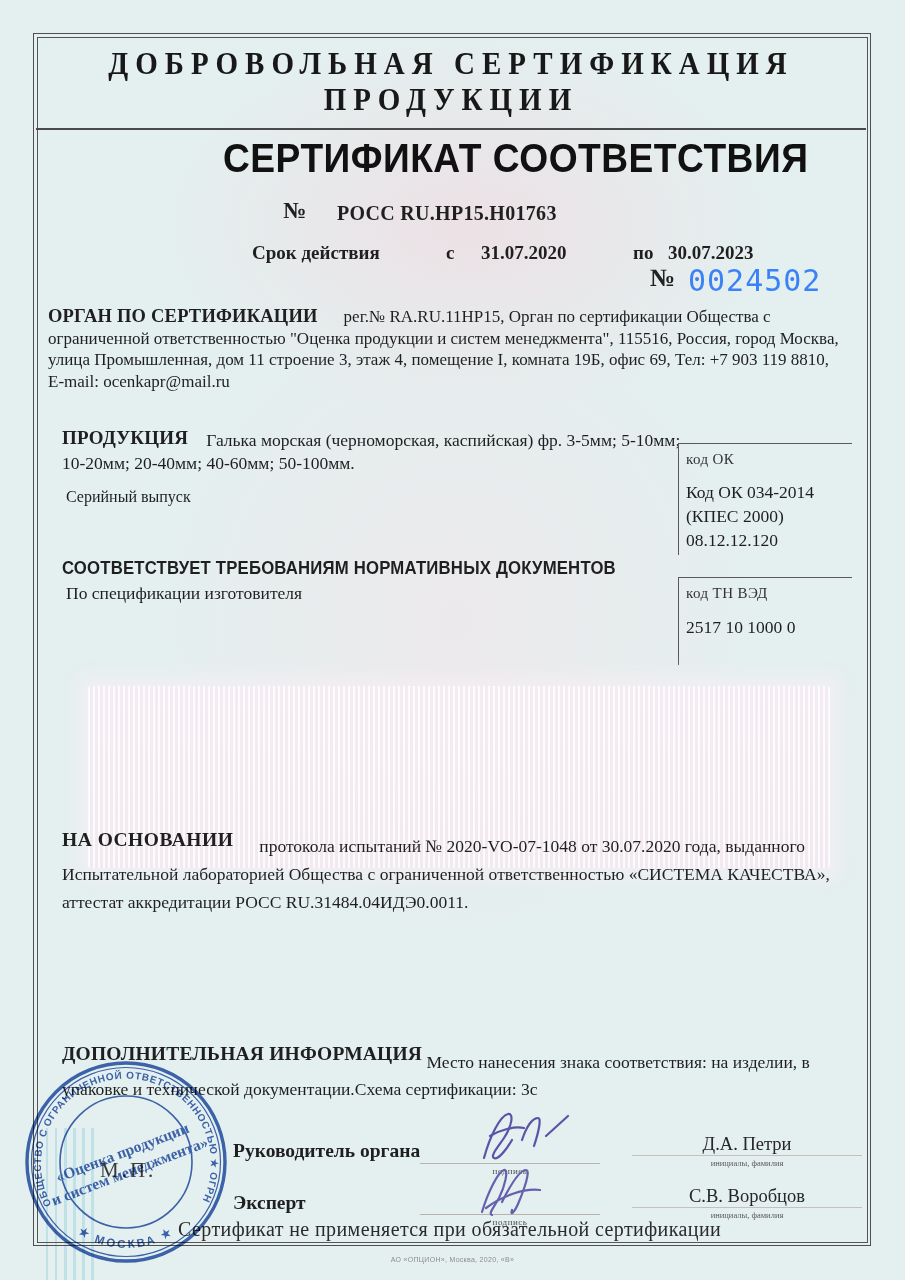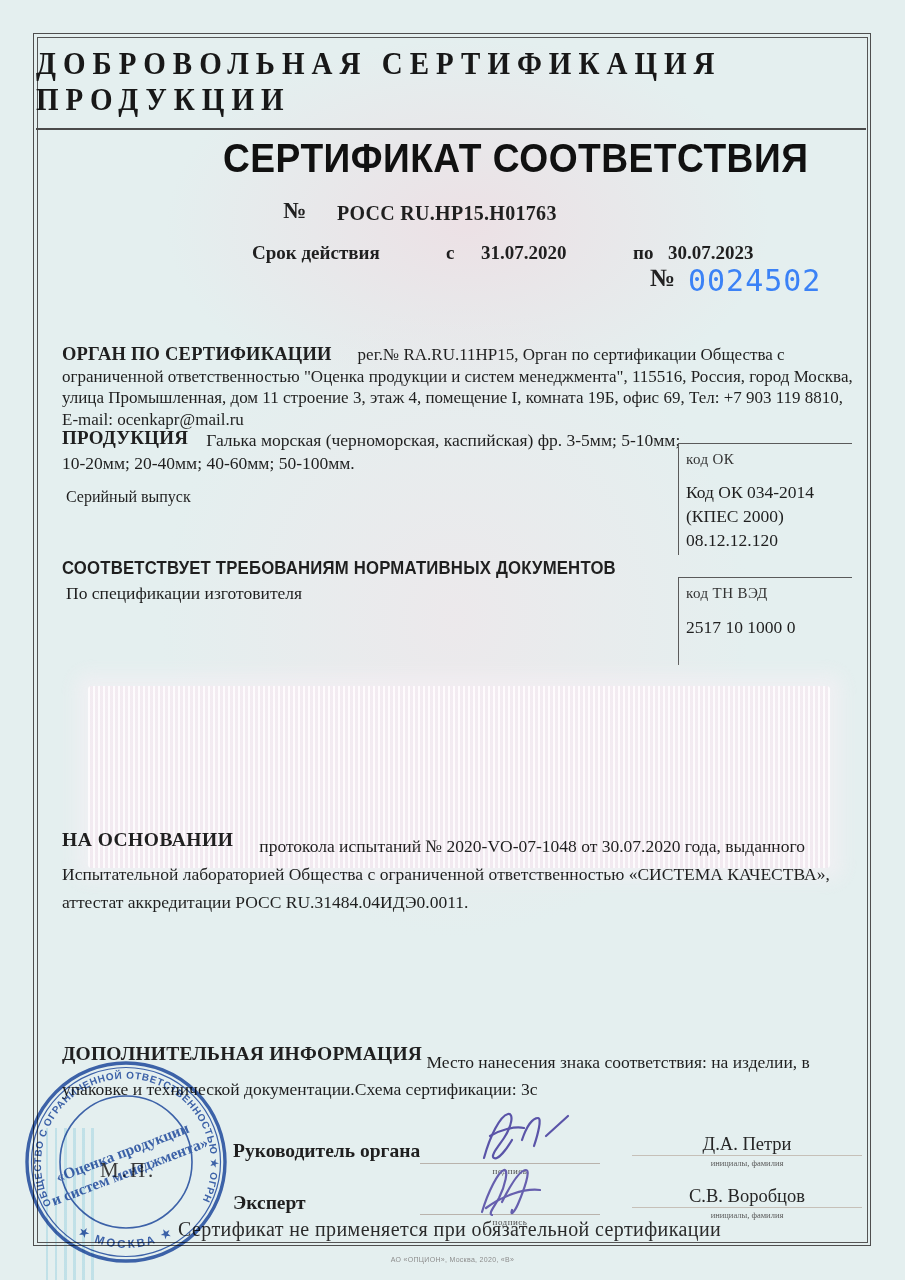--- a/index.html
+++ b/index.html
@@ -13,21 +13,21 @@
 
   
   .stripes{position:absolute;left:46px;top:1128px;width:50px;height:152px;
     background:repeating-linear-gradient(90deg, rgba(118,194,216,.32) 0 2.5px, rgba(118,194,216,0) 2.5px 9px);}
 
   
   .outer-box{position:absolute;left:33px;top:33px;width:836px;height:1211px;border:1.5px solid #4e4e4e;}
   .outer-box::after{content:"";position:absolute;inset:2.5px;border:1px solid #555;}
 
   .header-band{position:absolute;left:36px;top:36px;width:830px;height:92px;border-bottom:2px solid #4a4a4a;
-    display:flex;align-items:center;justify-content:center;}
+    display:flex;align-items:center;justify-content:center;text-align:center;}
   .banner-title{font-weight:bold;font-size:29px;letter-spacing:7px;color:#181818;transform:scaleY(1.08);}
 
   .cert-title{position:absolute;left:223px;top:136px;width:545px;text-align:center;
     font-family:"Liberation Sans",sans-serif;font-weight:bold;font-size:40px;color:#111;
     transform:scaleX(.93);transform-origin:left top;letter-spacing:0.5px;white-space:nowrap;}
 
   .abs{position:absolute;}
 
   .cert-no-label{left:283px;top:198px;font-size:23px;font-weight:bold;}
   .cert-no-value{left:337px;top:202px;font-size:20px;font-weight:bold;letter-spacing:.3px;}
@@ -40,21 +40,21 @@
 
   .blank-no-label{left:650px;top:264px;font-size:25px;font-weight:bold;color:#222;}
   .blank-no-value{left:688px;top:263px;font-family:"DejaVu Sans Mono",monospace;font-size:30px;
     color:#3b82f6;letter-spacing:1px;transform:scaleY(1.02);}
 
   .para{position:absolute;font-size:17px;line-height:21.5px;}
   .para .h{font-weight:bold;font-size:18.5px;letter-spacing:.2px;}
   .gap-lg{margin-right:26px;} .gap-md{margin-right:18px;}
   .raise2{vertical-align:2px;} .raise6{vertical-align:6px;} .raise8{vertical-align:8px;}
 
-  .sec-organ{left:62px;top:306px;width:794px;margin-top:38px;}
+  .sec-organ{left:48px;top:306px;width:794px;}
   .sec-product{left:62px;top:426px;width:620px;font-size:17.5px;line-height:23px;}
   .sec-product .h{font-size:19px;}
   .production-type{left:66px;top:488px;font-size:16px;}
 
   .side-box{position:absolute;border-top:1.4px solid #5a5a5a;border-left:1.4px solid #5a5a5a;
     padding:7px 0 0 7px;box-sizing:border-box;}
   .ok-box{left:678px;top:443px;width:174px;height:112px;}
   .box-label{font-size:15px;color:#333;letter-spacing:.4px;}
   .ok-lines{margin-top:12px;font-size:17.5px;line-height:24px;}
   .tnved-box{left:678px;top:577px;width:174px;height:88px;}

